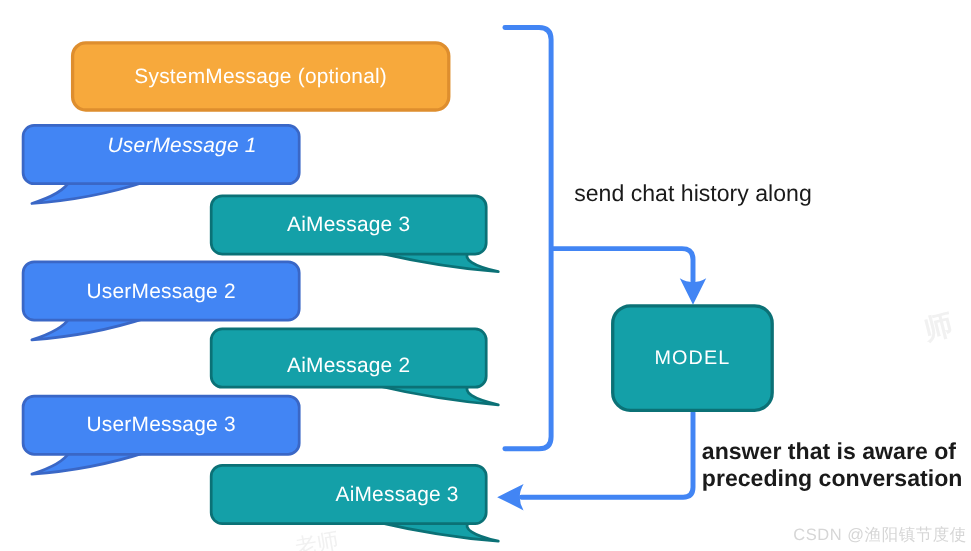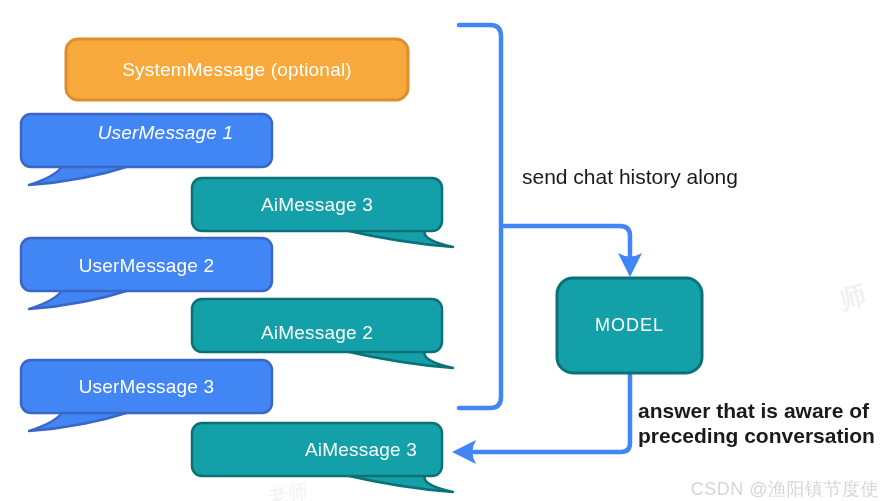--- a/index.html
+++ b/index.html
@@ -39,21 +39,21 @@
     color: #1a1a1a;
     font-size: 21px;
     line-height: 25px;
     white-space: nowrap;
   }
   .watermark-main {
     position: absolute;
     right: 4px;
     top: 477px;
     color: #d6d6d6;
-    font-size: 18px;
+    font-size: 15px;
     letter-spacing: 0.5px;
     white-space: nowrap;
   }
   .watermark-faint {
     position: absolute;
     color: #f1f1f1;
     white-space: nowrap;
   }
   .watermark-faint.f1 {
     left: 840px; top: 280px;

